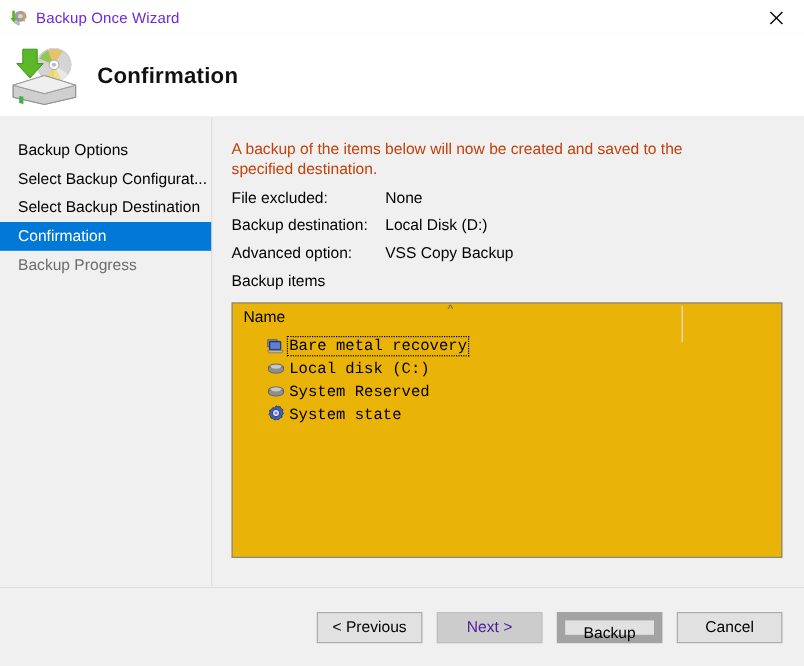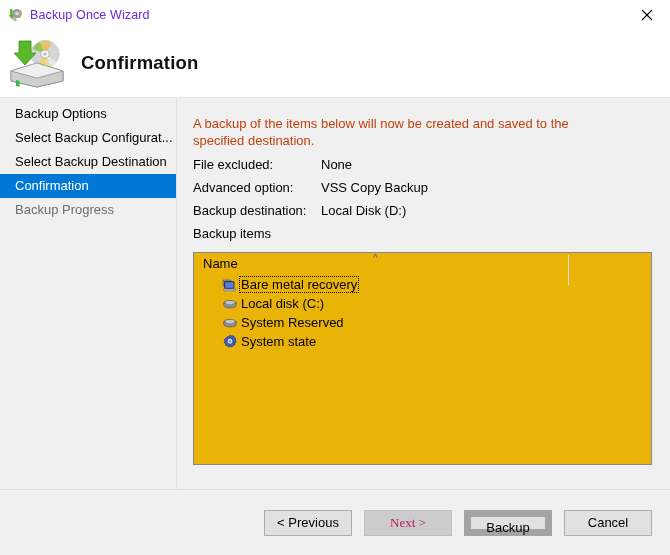--- a/index.html
+++ b/index.html
@@ -93,21 +93,21 @@
     min-height: 0;
     background: #f0f0f0;
     position: relative;
   }
 
   
   .sidebar {
     width: 177px;
     flex: 0 0 177px;
     background: #f0f0f0;
-    padding-top: 4px;
+    padding-top: 15px;
     box-sizing: border-box;
     border-right: 1px solid #dedede;
     position: relative;
   }
   .nav-item {
     height: 24px;
     line-height: 24px;
     padding-left: 15px;
     font-size: 13px;
     color: #000000;
@@ -198,25 +198,26 @@
     height: 30px;
     background: #e2e2e2;
   }
 
   .list-body {
     padding-top: 2px;
   }
   .list-row {
     height: 19px;
     display: flex;
-    align-items: flex-start;
+    align-items: flex-end;
     padding-left: 28px;
     font-size: 13px;
     color: #000000;
     cursor: default;
+    font-family: Liberation Mono, monospace;
   }
   .row-icon {
     width: 16px;
     height: 16px;
     flex: 0 0 16px;
     margin-right: 2px;
     position: relative;
   }
   .row-label {
     padding: 0 1px;
@@ -250,22 +251,21 @@
     color: #000000;
     box-sizing: border-box;
     cursor: default;
     padding: 0;
     line-height: 24px;
     text-align: center;
   }
   .btn.disabled {
     background: #cccccc;
     border-color: #bfbfbf;
-    color: #be185d;
-    font-family: Liberation Serif, serif;
+    color: #4c1d95;
   }
   .btn.default {
     border: 7px solid #a3a3a3;
     background: #e1e1e1;
     line-height: 22px;
   }
 </style>
 </head>
 <body>
 
@@ -327,26 +327,26 @@
     <div class="main">
 
       <div class="intro">A backup of the items below will now be created and saved to the specified destination.</div>
 
       <div class="fields">
         <div class="field-row">
           <div class="field-label">File excluded:</div>
           <div class="field-value">None</div>
         </div>
         <div class="field-row">
+          <div class="field-label">Backup destination:</div>
+          <div class="field-value">Local Disk (D:)</div>
+        </div>
+        <div class="field-row">
           <div class="field-label">Advanced option:</div>
           <div class="field-value">VSS Copy Backup</div>
-        </div>
-        <div class="field-row">
-          <div class="field-label">Backup destination:</div>
-          <div class="field-value">Local Disk (D:)</div>
         </div>
       </div>
 
       <div class="items-label">Backup items</div>
 
       <div class="listbox">
         <div class="list-header">
           <div class="list-header-cell">Name</div>
           <div class="sort-chevron">^</div>
           <div class="col-divider"></div>

